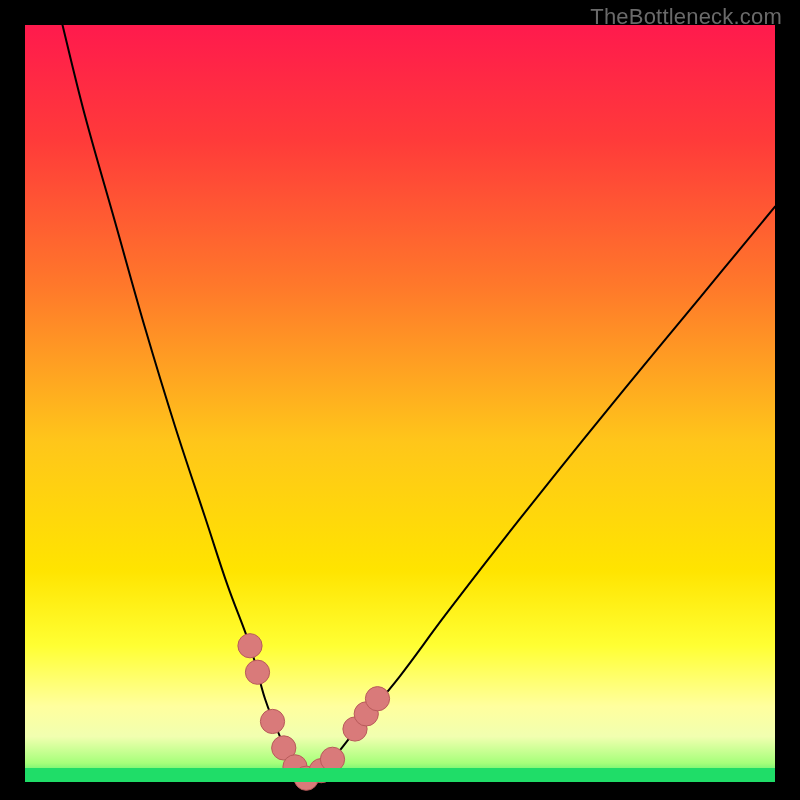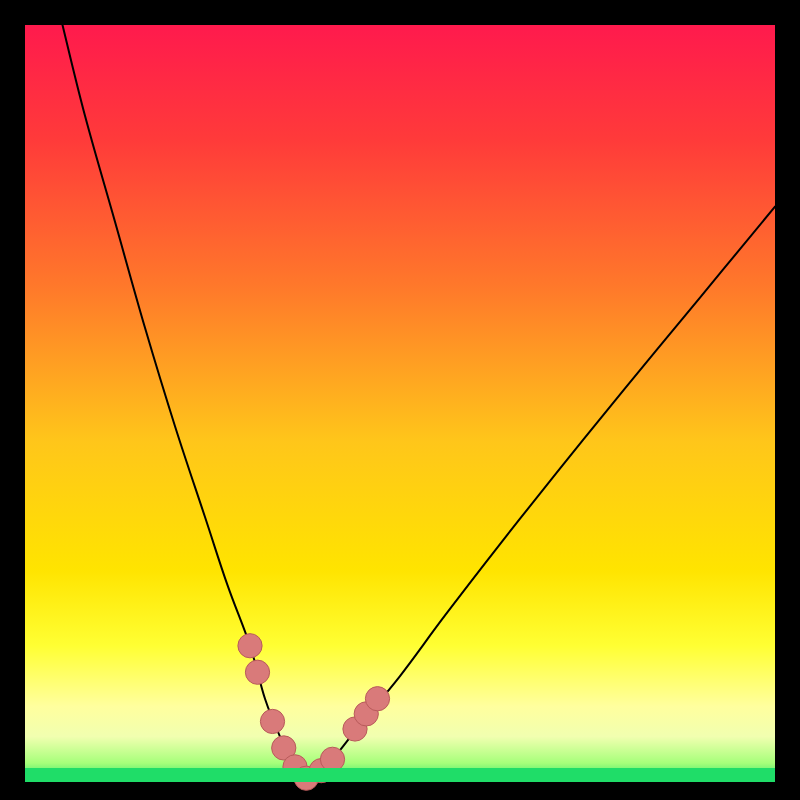--- a/index.html
+++ b/index.html
@@ -25,20 +25,21 @@
     color: #6a6a6a;
     letter-spacing: 0.2px;
   }
   svg {
     display: block;
   }
 </style>
 </head>
 <body>
 <div class="container">
+  <div class="watermark">TheBottleneck.com</div>
   <svg id="chart-svg" width="800" height="800" viewBox="0 0 800 800">
     <defs>
       <linearGradient id="bgGrad" x1="0" y1="0" x2="0" y2="1">
 
       <stop offset="0.00%" stop-color="#ff1a4d"></stop>
           <stop offset="15.00%" stop-color="#ff3a3a"></stop>
           <stop offset="35.00%" stop-color="#ff7a2a"></stop>
           <stop offset="55.00%" stop-color="#ffc61a"></stop>
           <stop offset="72.00%" stop-color="#ffe400"></stop>
           <stop offset="82.00%" stop-color="#ffff33"></stop>

